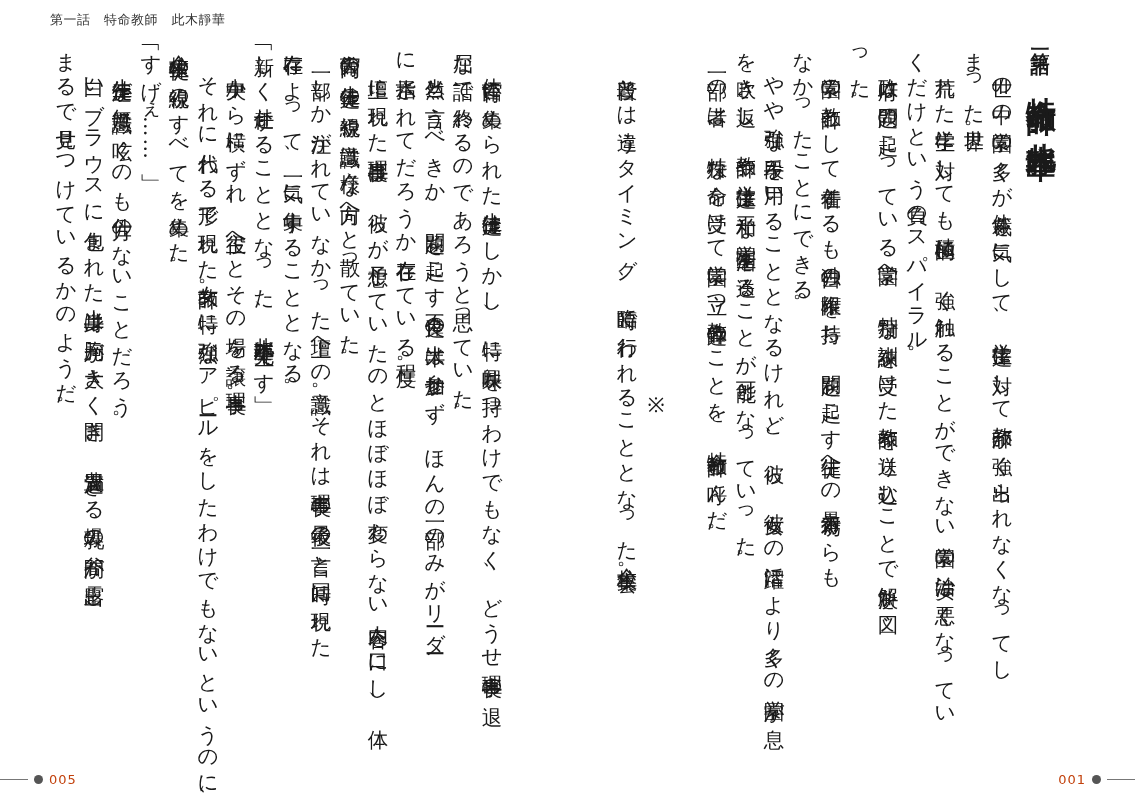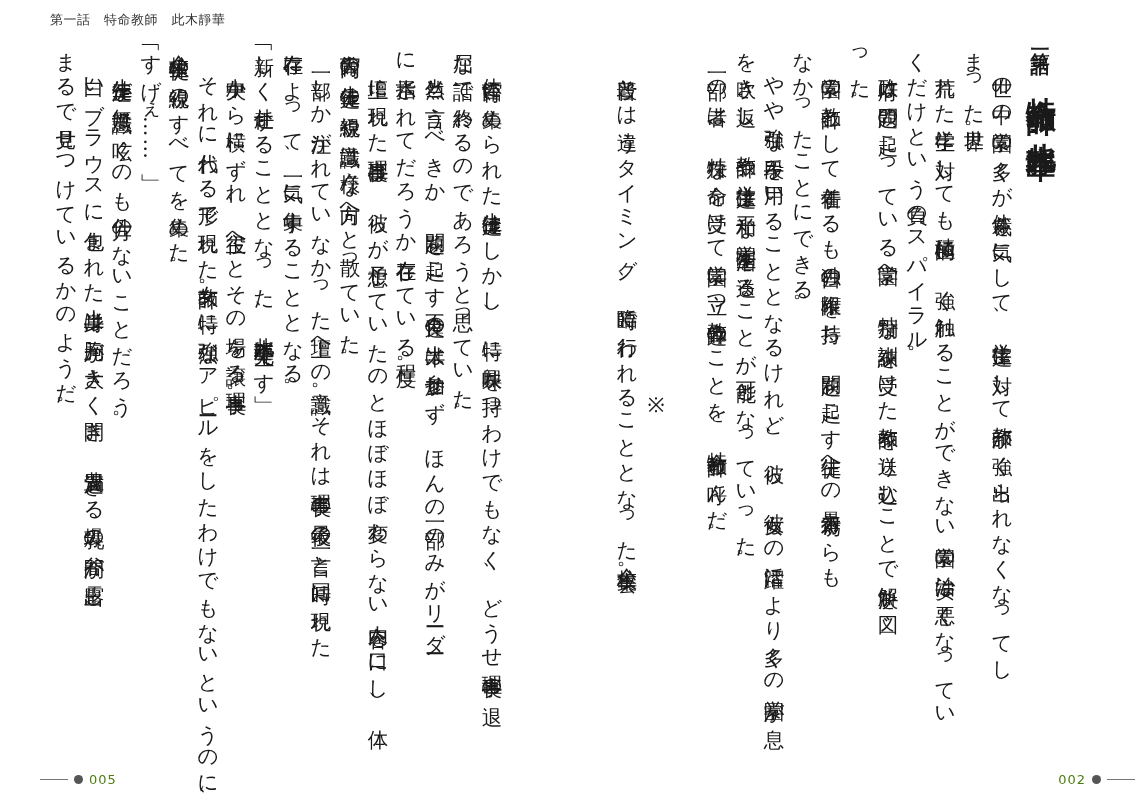--- a/index.html
+++ b/index.html
@@ -8,21 +8,21 @@
   .spread { position:absolute; left:0; top:0; width:1135px; height:800px; }
   .running-head { position:absolute; left:50px; top:11px; font-family:"DejaVu Sans","Liberation Sans",sans-serif;
                   font-size:13px; color:#333; letter-spacing:0.5px; white-space:pre;text-align:center; }
   .col { position:absolute; writing-mode:vertical-rl; font-size:20.5px; line-height:24px;
          white-space:nowrap; letter-spacing:1.9px; }
   .title { position:absolute; writing-mode:vertical-rl; white-space:nowrap; font-family:"DejaVu Sans","Liberation Sans",sans-serif; }
   .title .ep { font-size:19px; font-weight:bold; letter-spacing:1px; }
   .title .name { font-size:30px; font-weight:bold; letter-spacing:3px; }
   .title .gap { display:inline-block; height:32px; }
   .folio { position:absolute; top:772px; display:flex; align-items:center; font-family:"DejaVu Sans","Liberation Sans",sans-serif;
-           font-size:13px; color:#4d7c0f; letter-spacing:1px;margin-left:40px; }
+           font-size:13px; color:#c2410c; letter-spacing:1px; }
   .folio .line { width:28px; height:1px; background:#777; }
   .folio .dot { width:9px; height:9px; border-radius:50%; background:#555; margin:0 6px; }
 </style>
 </head>
 <body>
 
 <div class="spread">
 
   <div class="running-head">第一話　特命教師　此木靜華</div>
 
@@ -64,18 +64,18 @@
     <div class="col" style="left:82px; top:62px;">白いブラウスに包まれた上半身は胸元が大きく開き、豊満過ぎる爆乳の谷間が露出し、</div>
     <div class="col" style="left:54px; top:38px;">まるで見せつけているかのようだ。</div>
   </div>
 
   <div class="folio" style="left:0px;">
     <span class="line"></span>
     <span class="dot"></span>
     <span>005</span>
   </div>
   <div class="folio" style="right:0px;">
-    <span>002</span>
+    <span>001</span>
     <span class="dot"></span>
     <span class="line"></span>
   </div>
 
 </div>
 
 </body></html>

